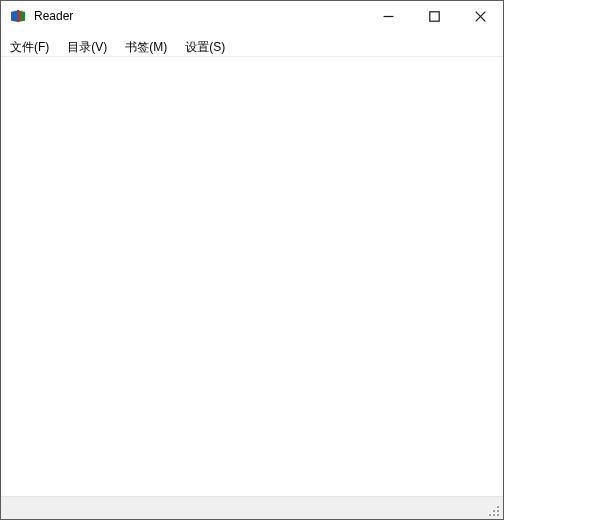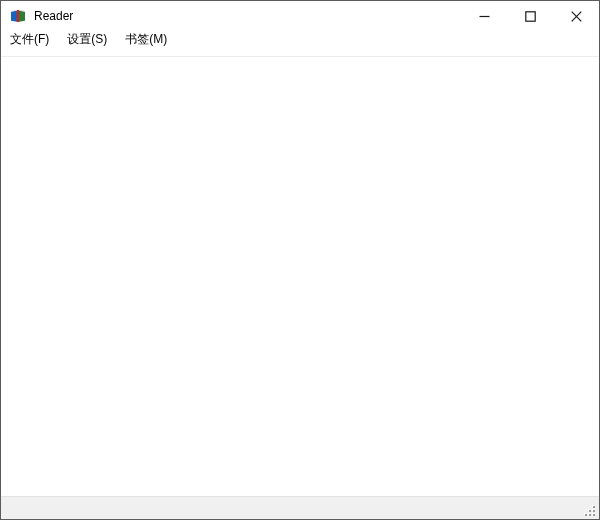--- a/index.html
+++ b/index.html
@@ -4,21 +4,21 @@
 <style>
   html, body {
     margin: 0;
     padding: 0;
     width: 600px;
     height: 520px;
     font-family: "Liberation Sans", "DejaVu Sans", sans-serif;
     background: #ffffff;
   }
   .window {
-    width: 600px;
+    width: 504px;
     height: 520px;
     box-sizing: border-box;
     border: 1px solid #5b5b5b;
     background: #ffffff;
     display: flex;
     flex-direction: column;
     overflow: hidden;
   }
   
   .titlebar {
@@ -63,21 +63,21 @@
     display: flex;
     align-items: stretch;
     background: #ffffff;
     border-bottom: 1px solid #ececec;
     font-size: 12px;
     color: #000000;
     user-select: none;
   }
   .menu-item {
     display: flex;
-    align-items: flex-start;
+    align-items: flex-end;
     padding: 0 9px;
     white-space: nowrap;
   }
   
   .content {
     flex: 1 1 auto;
     background: #ffffff;
   }
   
   .statusbar {
@@ -134,24 +134,27 @@
         </svg>
       </span>
     </button>
   </div>
 
   <div class="menubar">
     <div class="menu-item">
       <span>文件(F)</span>
     </div>
     <div class="menu-item">
-      <span>设置(S)</span>
+      <span>目录(V)</span>
     </div>
     <div class="menu-item">
       <span>书签(M)</span>
+    </div>
+    <div class="menu-item">
+      <span>设置(S)</span>
     </div>
   </div>
 
   <div class="content"></div>
 
   <div class="statusbar">
     <span class="resize-grip">
       <svg width="13" height="13" viewBox="0 0 13 13">
         <rect x="9" y="1" width="2" height="2" fill="#fdfdfd"></rect>
           <rect x="10" y="2" width="2" height="2" fill="#9d9d9d"></rect>

